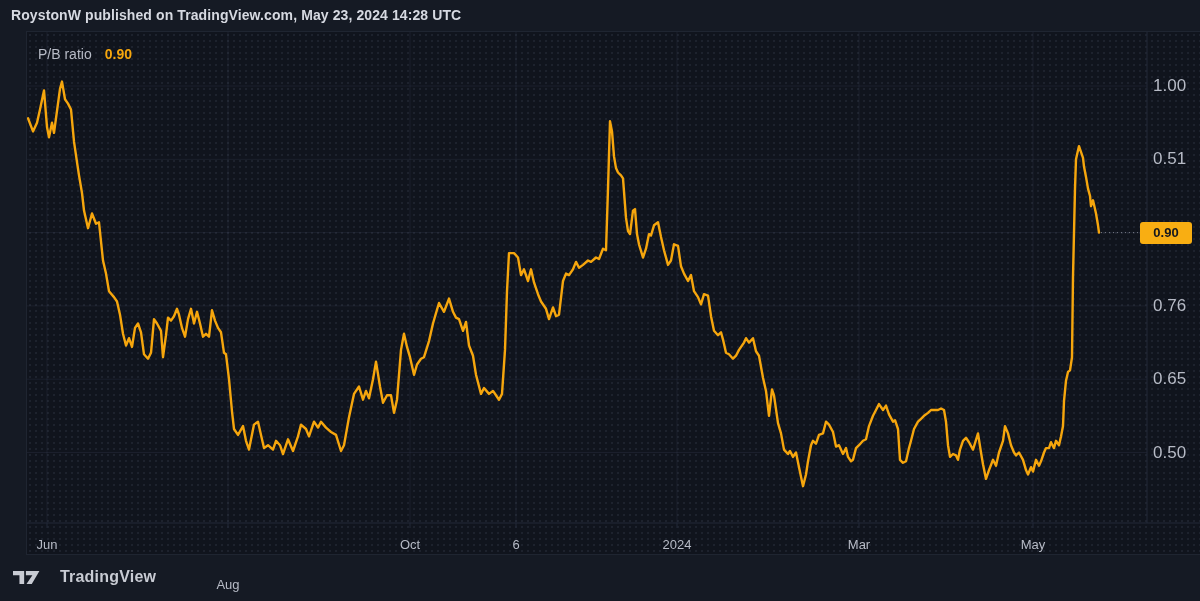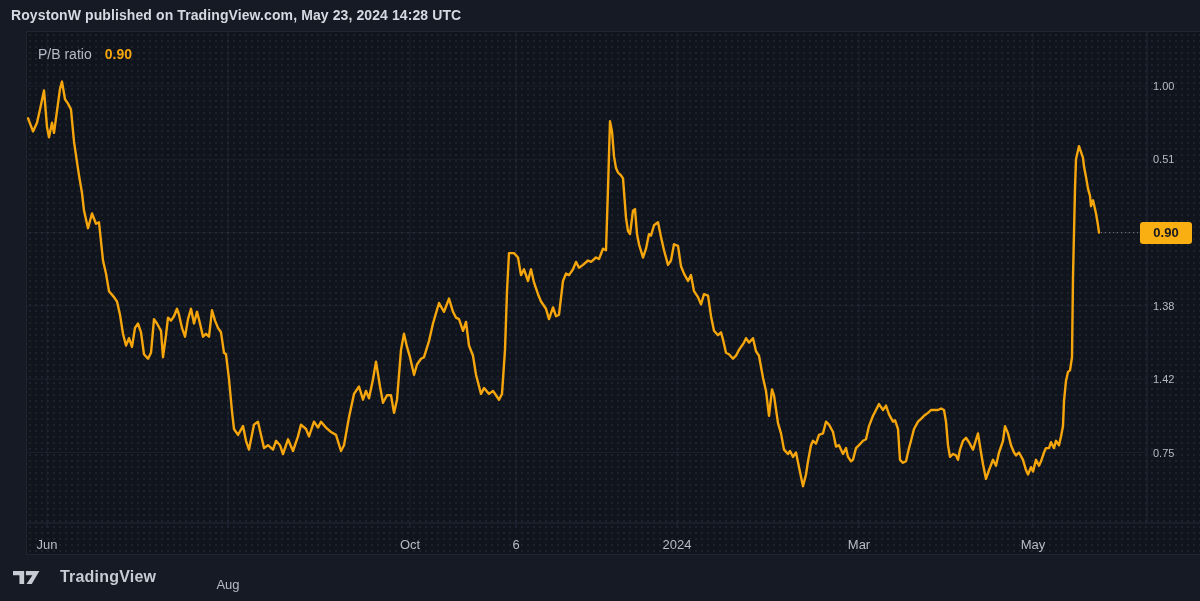--- a/index.html
+++ b/index.html
@@ -22,21 +22,21 @@
     background-size:6px 6px;
   }
   #chart-svg{position:absolute;left:0;top:0;display:block;}
   #legend{
     position:absolute;left:11px;top:13px;display:flex;gap:13px;align-items:baseline;
     font-size:14px;line-height:18px;white-space:nowrap;
   }
   #legend .lbl{color:var(--axis-text,#B7BBC6);}
   #legend .val{color:var(--accent,#F6A60D);font-weight:700;}
   .ylabel{
-    position:absolute;left:1126px;font-size:11px;line-height:16px;
+    position:absolute;left:1126px;font-size:17px;line-height:16px;
     color:var(--axis-text,#B7BBC6);
   }
   .xlabel{
     position:absolute;top:505px;width:64px;margin-left:-32px;text-align:center;
     font-size:13px;line-height:16px;color:var(--axis-text,#B7BBC6);
   }
   #badge{
     position:absolute;left:1113px;top:191px;width:52px;height:22px;
     background:var(--badge-bg,#F9AE12);color:var(--badge-text,#14171F);
     font-size:13px;font-weight:700;border-radius:3px;
@@ -86,23 +86,23 @@
       </svg>
 
     <div id="legend">
       <span class="lbl">P/B ratio</span>
       <span class="val">0.90</span>
     </div>
 
     <div id="yaxis">
         <div class="ylabel" style="top: 46px;">1.00</div>
         <div class="ylabel" style="top: 119.3px;">0.51</div>
-        <div class="ylabel" style="top: 265.9px;">1.38</div>
-        <div class="ylabel" style="top: 339.2px;">1.42</div>
-        <div class="ylabel" style="top: 412.5px;">0.75</div>
+        <div class="ylabel" style="top: 265.9px;">0.76</div>
+        <div class="ylabel" style="top: 339.2px;">0.65</div>
+        <div class="ylabel" style="top: 412.5px;">0.50</div>
       </div>
     <div id="xaxis">
         <div class="xlabel" style="left: 20px;">Jun</div>
         <div class="xlabel" style="left: 201px; margin-top: 40px;">Aug</div>
         <div class="xlabel" style="left: 383px;">Oct</div>
         <div class="xlabel" style="left: 489px;">6</div>
         <div class="xlabel" style="left: 650px;">2024</div>
         <div class="xlabel" style="left: 832px;">Mar</div>
         <div class="xlabel" style="left: 1006px;">May</div>
       </div>

